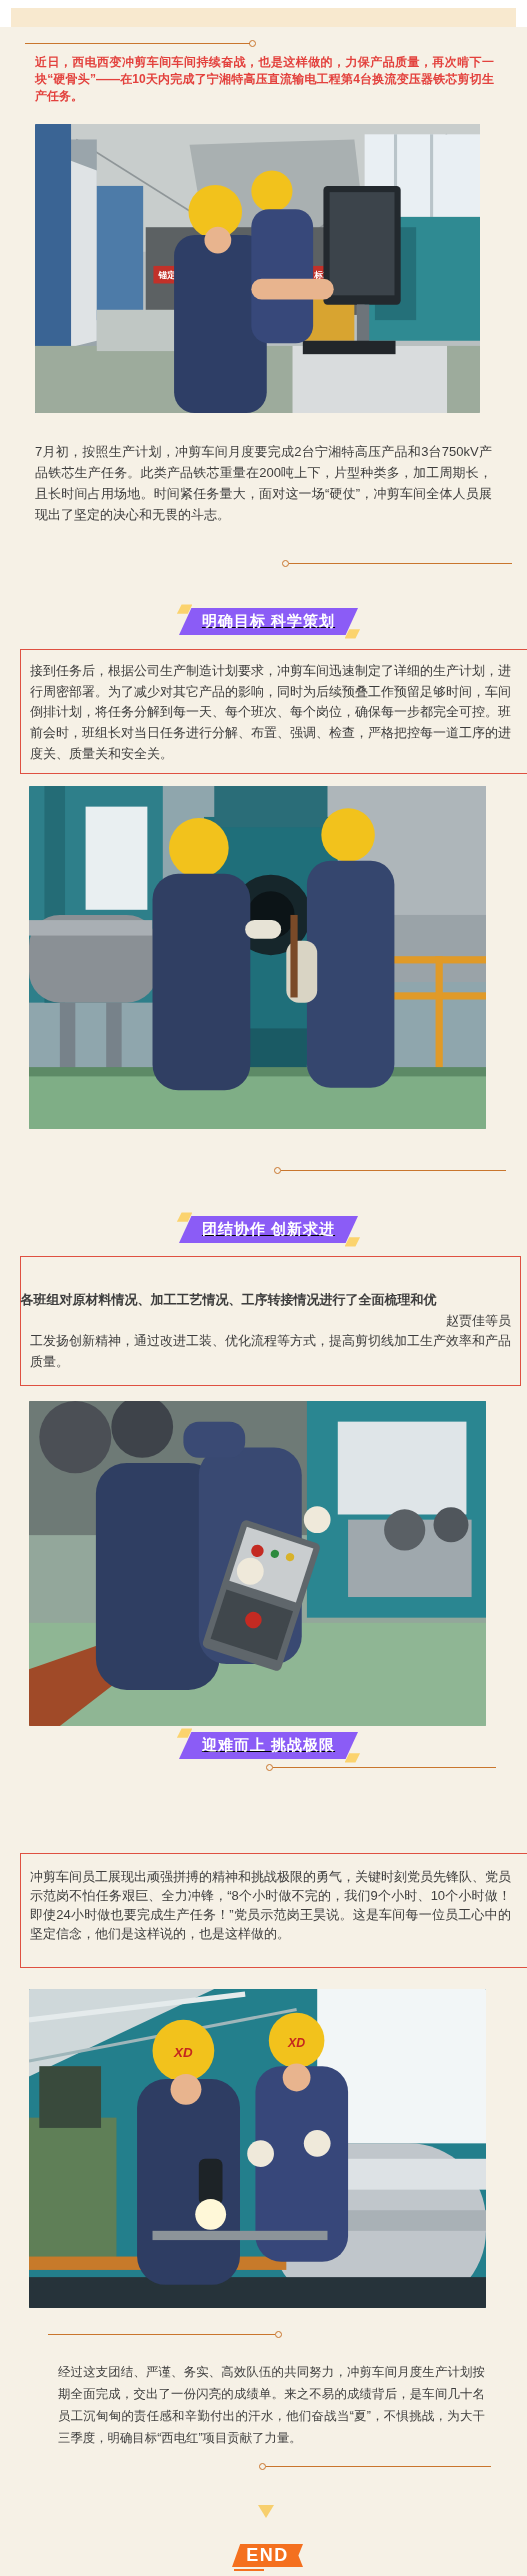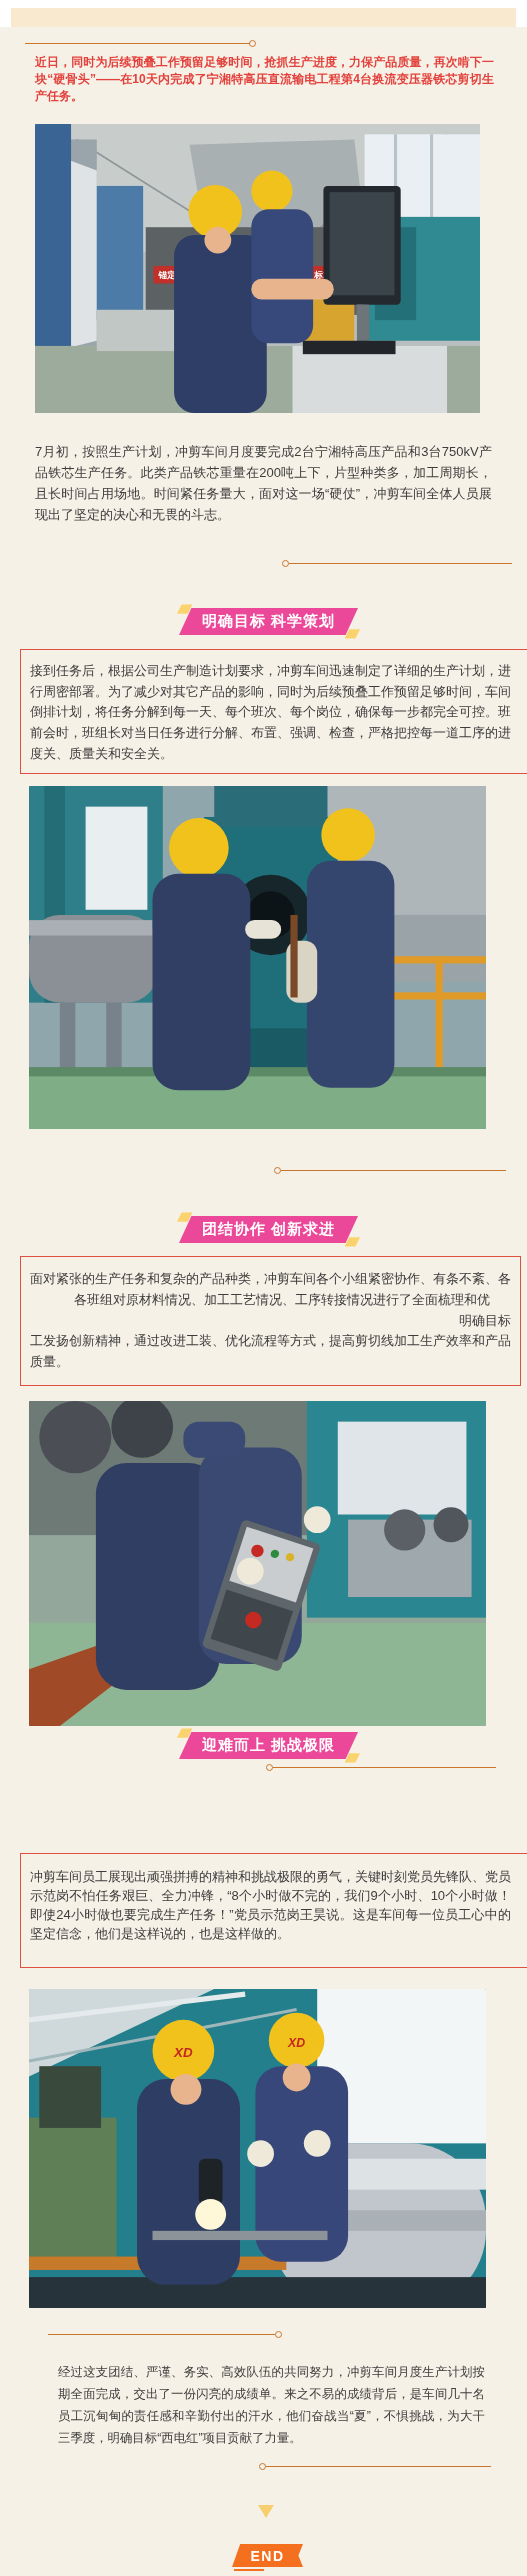--- a/index.html
+++ b/index.html
@@ -11,48 +11,48 @@
   .head-band{left:11.3px;top:8.2px;width:505px;height:18.5px;background:#f8e9cf;}
   .dv-line{height:1px;background:#c9762d;}
   .dv-circle{width:5.2px;height:5.2px;border:1px solid #c9762d;border-radius:50%;background:transparent;}
   .intro{font-size:12px;line-height:17px;font-weight:bold;color:#e3413d;text-align:justify;}
   .body-p{font-size:13px;line-height:21px;color:#3d3d3d;text-align:justify;}
   .closing-p{font-size:12.4px;line-height:22px;color:#3d3d3d;text-align:justify;}
   .red-box{border:1px solid #df5041;}
   .box-text{font-size:13px;line-height:20.6px;color:#3d3d3d;text-align:justify;}
   .box-line{font-size:13px;line-height:20.6px;color:#3d3d3d;}
   .ribbon{width:179px;height:27px;}
-  .rib-main{position:absolute;left:0;top:0;width:100%;height:100%;background:#ec4899;
+  .rib-main{position:absolute;left:0;top:0;width:100%;height:100%;background:#8b5cf6;
             clip-path:polygon(12.4px 0,100% 0,calc(100% - 12.4px) 100%,0 100%);
-            display:flex;align-items:center;justify-content:center;z-index:1;}
+            display:flex;align-items:center;justify-content:center;z-index:1;text-decoration:underline;}
   .rib-main span{color:#fff;font-size:15px;font-weight:bold;letter-spacing:1px;}
   .rib-acc{position:absolute;width:15.5px;height:9.3px;background:#fbd36e;z-index:0;
            clip-path:polygon(30% 0,100% 0,70% 100%,0 100%);}
   .photo{border-radius:1px;overflow:hidden;}
   .photo svg{display:block;width:100%;height:100%;}
   
   .end-ribbon{width:71px;height:23px;background:#f4701f;display:flex;align-items:center;justify-content:center;
               clip-path:polygon(8.2px 0,100% 0,calc(100% - 4.6px) 50%,100% 100%,0 100%);}
-  .end-ribbon span{color:#fff;font-weight:bold;font-size:14px;letter-spacing:1.5px;}
+  .end-ribbon span{color:#fff;font-weight:bold;font-size:18px;letter-spacing:1.5px;}
   .tri-down{width:0;height:0;border-left:8.8px solid transparent;border-right:8.8px solid transparent;border-top:13.4px solid #f7cf6e;}
 </style>
 </head>
 <body>
 
 <div id="page">
 
   <div class="abs article-bg"></div>
   <div class="abs head-band"></div>
 
   <div class="abs" style="left:25px;top:40px;width:231px;height:6.2px;">
     <div class="dv-line" style="position:absolute;left:0;top:2.6px;width:225px;"></div>
     <div class="dv-circle" style="position:absolute;right:0;top:0;"></div>
   </div>
 
-  <div class="abs intro" style="left:35px;top:54px;width:459px;">近日，同时为后续预叠工作预留足够时间，抢抓生产进度，力保产品质量，再次啃下一块“硬骨头”——在10天内完成了宁湘特高压直流输电工程第4台换流变压器铁芯剪切生产任务。</div>
+  <div class="abs intro" style="left:35px;top:54px;width:459px;">近日，西电西变冲剪车间车间持续奋战，也是这样做的，力保产品质量，再次啃下一块“硬骨头”——在10天内完成了宁湘特高压直流输电工程第4台换流变压器铁芯剪切生产任务。</div>
 
   <div class="abs photo" style="left:35px;top:124px;width:445px;height:289px;">
     <svg viewBox="0 0 864 560" preserveAspectRatio="none">
       <rect width="864" height="560" fill="#b9bfc0"></rect>
       <polygon points="0,0 864,0 864,210 0,260" fill="#c8cdcc"></polygon>
       <polygon points="300,40 620,30 640,200 330,215" fill="#a9b0b1"></polygon>
       <line x1="80" y1="30" x2="430" y2="250" stroke="#8f9698" stroke-width="3"></line>
       <line x1="800" y1="20" x2="500" y2="240" stroke="#8f9698" stroke-width="3"></line>
       <rect x="640" y="20" width="224" height="160" fill="#e9eff3"></rect>
       <line x1="700" y1="20" x2="700" y2="180" stroke="#b9c4c9" stroke-width="6"></line>
@@ -149,23 +149,22 @@
 
   <div class="abs ribbon" style="left:179px;top:1216px;">
     <div class="rib-acc" style="left:-2.1px;top:-3.6px;"></div>
     <div class="rib-acc" style="right:-2.1px;bottom:-3.6px;"></div>
     <div class="rib-main">
         <span>团结协作  创新求进</span>
       </div>
   </div>
 
   <div class="abs red-box" style="left:19.6px;top:1256px;width:499px;height:128px;">
-    <div class="box-line" style="position:absolute;left:9.3px;top:12.4px;width:481px;text-align:justify;">面对紧张的生产任务和复杂的产品种类，冲剪车间各个小组紧密协作、有条不紊、各</div>
-    <div class="box-line" style="position:absolute;left:21px;top:33px;width:481px;text-align:center;">各班组对原材料情况、加工工艺情况、工序转接情况进行了全面梳理和优</div>
-    <div class="box-line" style="position:absolute;left:9.3px;top:54px;width:481px;text-align:right;">明确目标</div>
+    <div class="box-line" style="position:absolute;left:0;top:33px;width:481px;text-align:left;font-weight:bold;">各班组对原材料情况、加工工艺情况、工序转接情况进行了全面梳理和优</div>
+    <div class="box-line" style="position:absolute;left:9.3px;top:54px;width:481px;text-align:right;">赵贾佳等员</div>
     <div class="box-line" style="position:absolute;left:9.3px;top:95px;width:481px;text-align:left;">质量。</div>
     <div class="box-line" style="position:absolute;left:9.3px;top:74px;width:481px;text-align:justify;">工发扬创新精神，通过改进工装、优化流程等方式，提高剪切线加工生产效率和产品</div>
   </div>
 
   <div class="abs photo" style="left:29px;top:1401px;width:457px;height:325px;">
     <svg viewBox="0 0 888 630" preserveAspectRatio="none">
       <rect width="888" height="630" fill="#93a79b"></rect>
       <rect x="0" y="0" width="888" height="260" fill="#6e7a76"></rect>
       <circle cx="90" cy="70" r="70" fill="#4b4f55"></circle>
       <circle cx="220" cy="50" r="60" fill="#3e434a"></circle>

